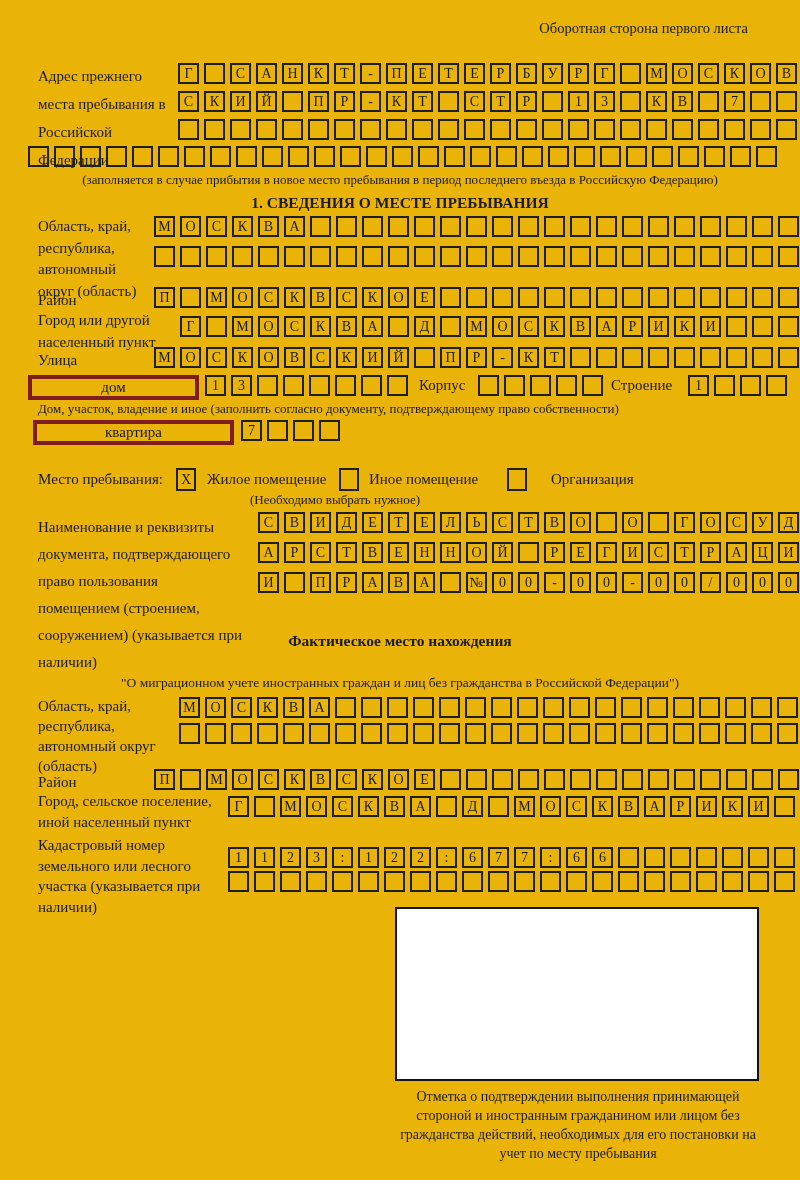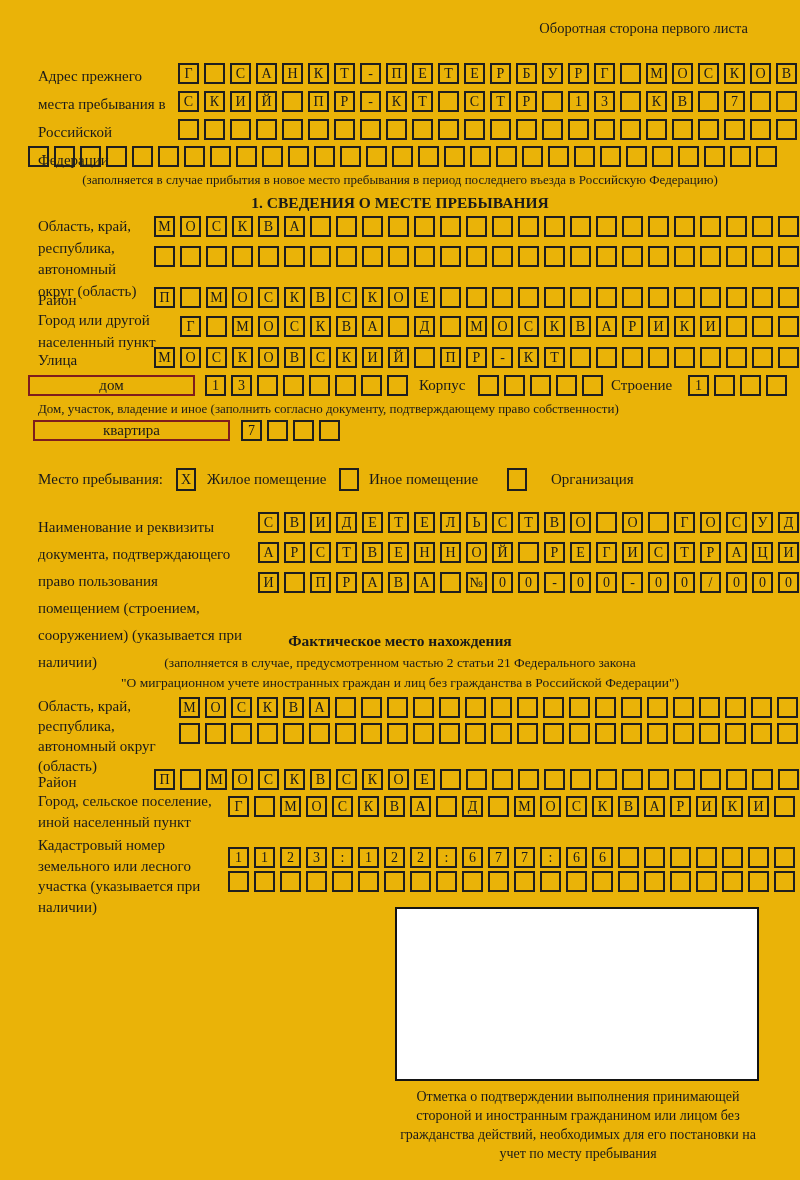--- a/index.html
+++ b/index.html
@@ -15,21 +15,21 @@
   .title { position:absolute; left:0; width:100%; text-align:center;
            font-weight:bold; font-size:15.5px; }
   .cellrow { position:absolute; display:flex; gap:5px; }
   .cell {
     width:17px; height:17px; flex:0 0 17px; border:2px solid #1f1f1f;
     display:flex; align-items:center; justify-content:center;
     font-size:14px; line-height:1; overflow:visible; white-space:nowrap;
   }
   .rowband { position:absolute; left:0; width:800px; height:24px; }
   .widebox {
-    position:absolute; top:0; height:17px; border:2px solid #7f1d1d;
+    position:absolute; top:0; height:17px; border:4px solid #7f1d1d;
     display:flex; align-items:center; justify-content:center; font-size:15px;
   }
   .inlinelbl { position:absolute; top:2px; font-size:15px; white-space:nowrap; }
   .checkbox {
     position:absolute; top:-1px; width:16px; height:19px; border:2px solid #1f1f1f;
     display:flex; align-items:center; justify-content:center; font-size:14px;
   }
   .stampbox { position:absolute; left:395px; top:907px; width:360px; height:170px;
               border:2px solid #141414; background:#ffffff; }
   .stampnote { position:absolute; left:388px; top:1087px; width:380px;
@@ -341,20 +341,21 @@
 
   <div class="rowband" style="top:469px">
     <div class="inlinelbl" style="left:38px">Место пребывания:</div>
     <div class="checkbox" style="left:176px">X</div>
     <div class="inlinelbl" style="left:207px">Жилое помещение</div>
     <div class="checkbox" style="left:339px"></div>
     <div class="inlinelbl" style="left:369px">Иное помещение</div>
     <div class="checkbox" style="left:507px"></div>
     <div class="inlinelbl" style="left:551px">Организация</div>
   </div>
+  <div class="caption" style="left:210px;top:492px;width:250px;text-align:center">(Необходимо выбрать нужное)</div>
 
   <div class="lbl" style="left:38px;top:514px;width:205px;line-height:27px">Наименование и реквизиты документа, подтверждающего право пользования помещением (строением, сооружением) (указывается при наличии)</div>
   <div class="cellrow" style="left:258px;top:512px">
       <span class="cell">С</span>
       <span class="cell">В</span>
       <span class="cell">И</span>
       <span class="cell">Д</span>
       <span class="cell">Е</span>
       <span class="cell">Т</span>
       <span class="cell">Е</span>
@@ -414,21 +415,20 @@
       <span class="cell">-</span>
       <span class="cell">0</span>
       <span class="cell">0</span>
       <span class="cell">/</span>
       <span class="cell">0</span>
       <span class="cell">0</span>
       <span class="cell">0</span>
     </div>
 
   <div class="title" style="top:632px">Фактическое место нахождения</div>
-  <div class="factnote" style="top:655px">(заполняется в случае, предусмотренном частью 2 статьи 21 Федерального закона</div>
   <div class="factnote" style="top:675px">"О миграционном учете иностранных граждан и лиц без гражданства в Российской Федерации")</div>
 
   <div class="lbl" style="left:38px;top:696px;width:130px;line-height:20px">Область, край, республика, автономный округ (область)</div>
   <div class="cellrow" style="left:179px;top:697px">
       <span class="cell">М</span>
       <span class="cell">О</span>
       <span class="cell">С</span>
       <span class="cell">К</span>
       <span class="cell">В</span>
       <span class="cell">А</span>

